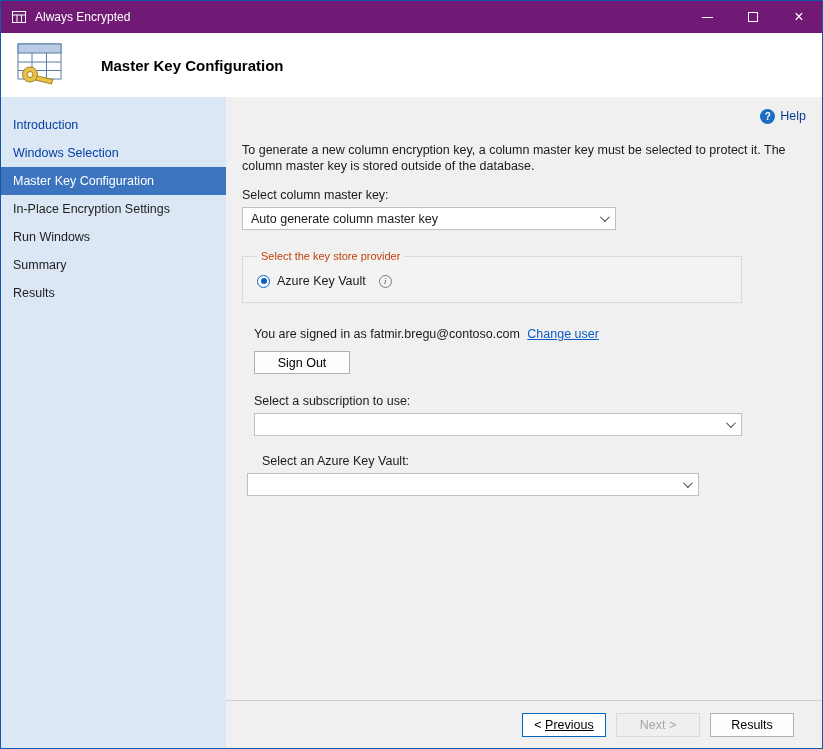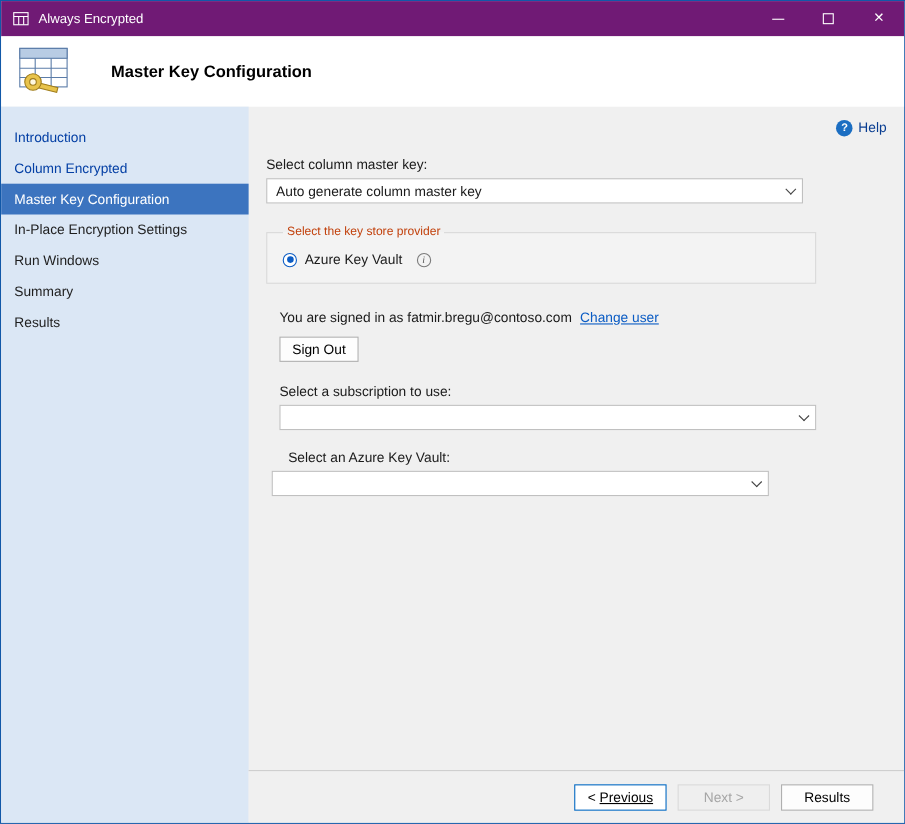--- a/index.html
+++ b/index.html
@@ -77,21 +77,21 @@
     font-size:12.5px; color:#1a1a1a; cursor:pointer;
   }
   .dropdown .dd-value{ flex:1; white-space:nowrap; overflow:hidden; }
   .chevron{
     width:7px; height:7px;
     border-right:1.5px solid #444; border-bottom:1.5px solid #444;
     transform:rotate(45deg) translateY(-2px);
     margin-left:8px; flex:0 0 auto;
   }
 
-  .dd-master{ width:488px; margin-bottom:20px; }
+  .dd-master{ width:374px; margin-bottom:20px; }
   .dd-subscription{ width:488px; margin-left:12px; margin-bottom:18px; }
   .dd-vault{ width:452px; margin-left:5px; }
 
   .groupbox{
     width:500px; border:1px solid #d9d9d9; background:#f3f3f3;
     padding:4px 10px 14px 8px; margin-bottom:24px;
   }
   .groupbox legend{
     font-size:11px; color:#c2410c; padding:0 4px; margin-left:6px;
   }
@@ -114,21 +114,21 @@
     display:inline-flex; align-items:center; justify-content:center;
     margin-left:6px; flex:0 0 auto;
   }
   .info-icon::before{ content:"i"; }
 
   .signin-row{ font-size:12.5px; color:#1a1a1a; margin:2px 0 10px 12px; }
   .change-user{ color:#0b5cc4; text-decoration:underline; cursor:pointer; margin-left:4px; }
 
   .signout-btn{
     margin-left:12px; margin-bottom:20px;
-    width:72px; height:23px;
+    width:96px; height:23px;
     background:#fdfdfd; border:1px solid #b0b0b0;
     font-size:12.5px; font-family:"Liberation Sans", sans-serif;
     cursor:pointer;
   }
 
   .indent12{ margin-left:12px; }
   .indent5{ margin-left:20px; }
 
   
   .footer{
@@ -187,37 +187,38 @@
         <circle cx="15" cy="35.5" r="3" fill="#fff8e0" stroke="#a07d1c"></circle>
       </svg>
     </span>
     <span class="page-title">Master Key Configuration</span>
   </div>
 
   <div class="main">
 
     <nav class="sidebar">
       <div class="nav-item completed">Introduction</div>
-      <div class="nav-item completed">Column Encrypted</div>
+      <div class="nav-item completed">Windows Selection</div>
       <div class="nav-item current">Master Key Configuration</div>
       <div class="nav-item upcoming">In-Place Encryption Settings</div>
       <div class="nav-item upcoming">Run Windows</div>
       <div class="nav-item upcoming">Summary</div>
       <div class="nav-item upcoming">Results</div>
     </nav>
 
     <div class="right-col">
 
       <div class="content">
 
         <div class="help-row">
           <span class="help-icon">?</span>
           <span class="help-label">Help</span>
         </div>
 
+        <p class="intro">To generate a new column encryption key, a column master key must be selected to protect it.  The column master key is stored outside of the database.</p>
 
         <div class="field-label">Select column master key:</div>
         <div class="dropdown dd-master">
           <span class="dd-value">Auto generate column master key</span>
           <span class="chevron"></span>
         </div>
 
         <fieldset class="groupbox">
           <legend>Select the key store provider</legend>
 

